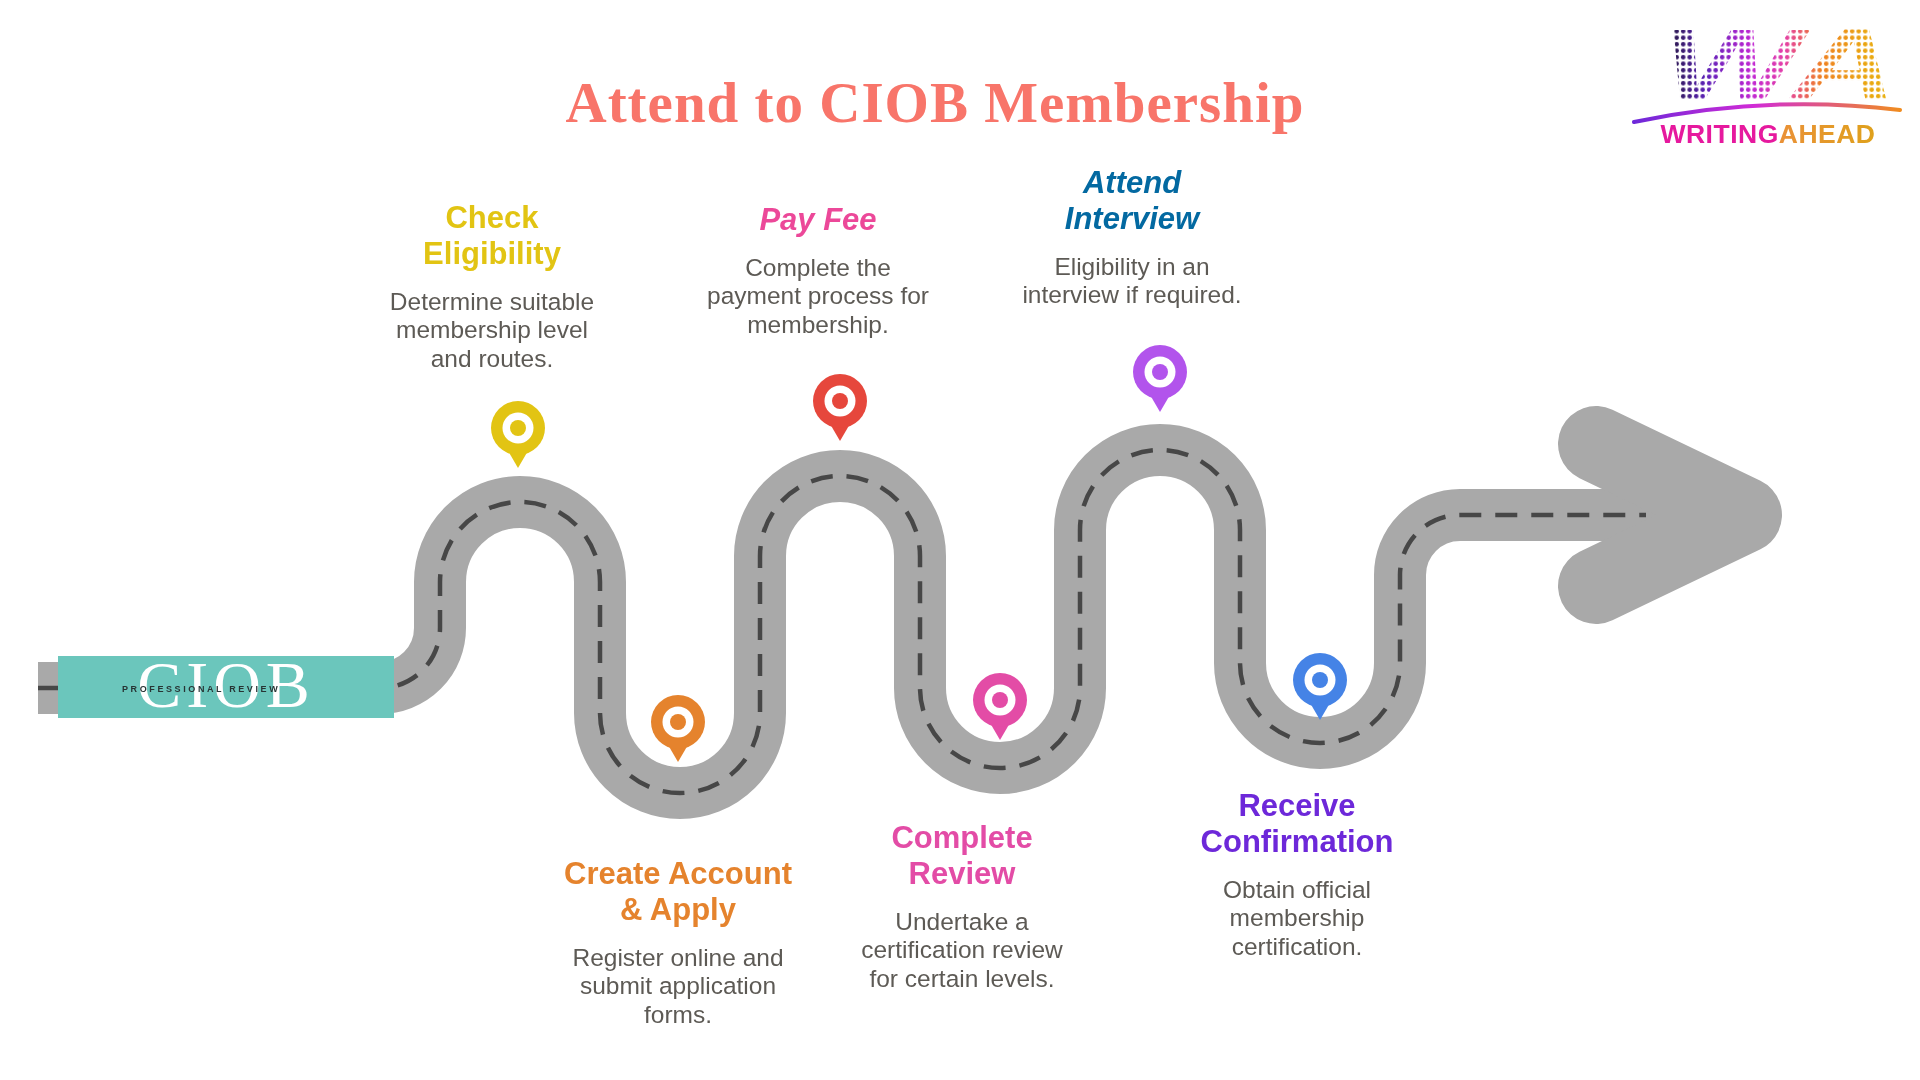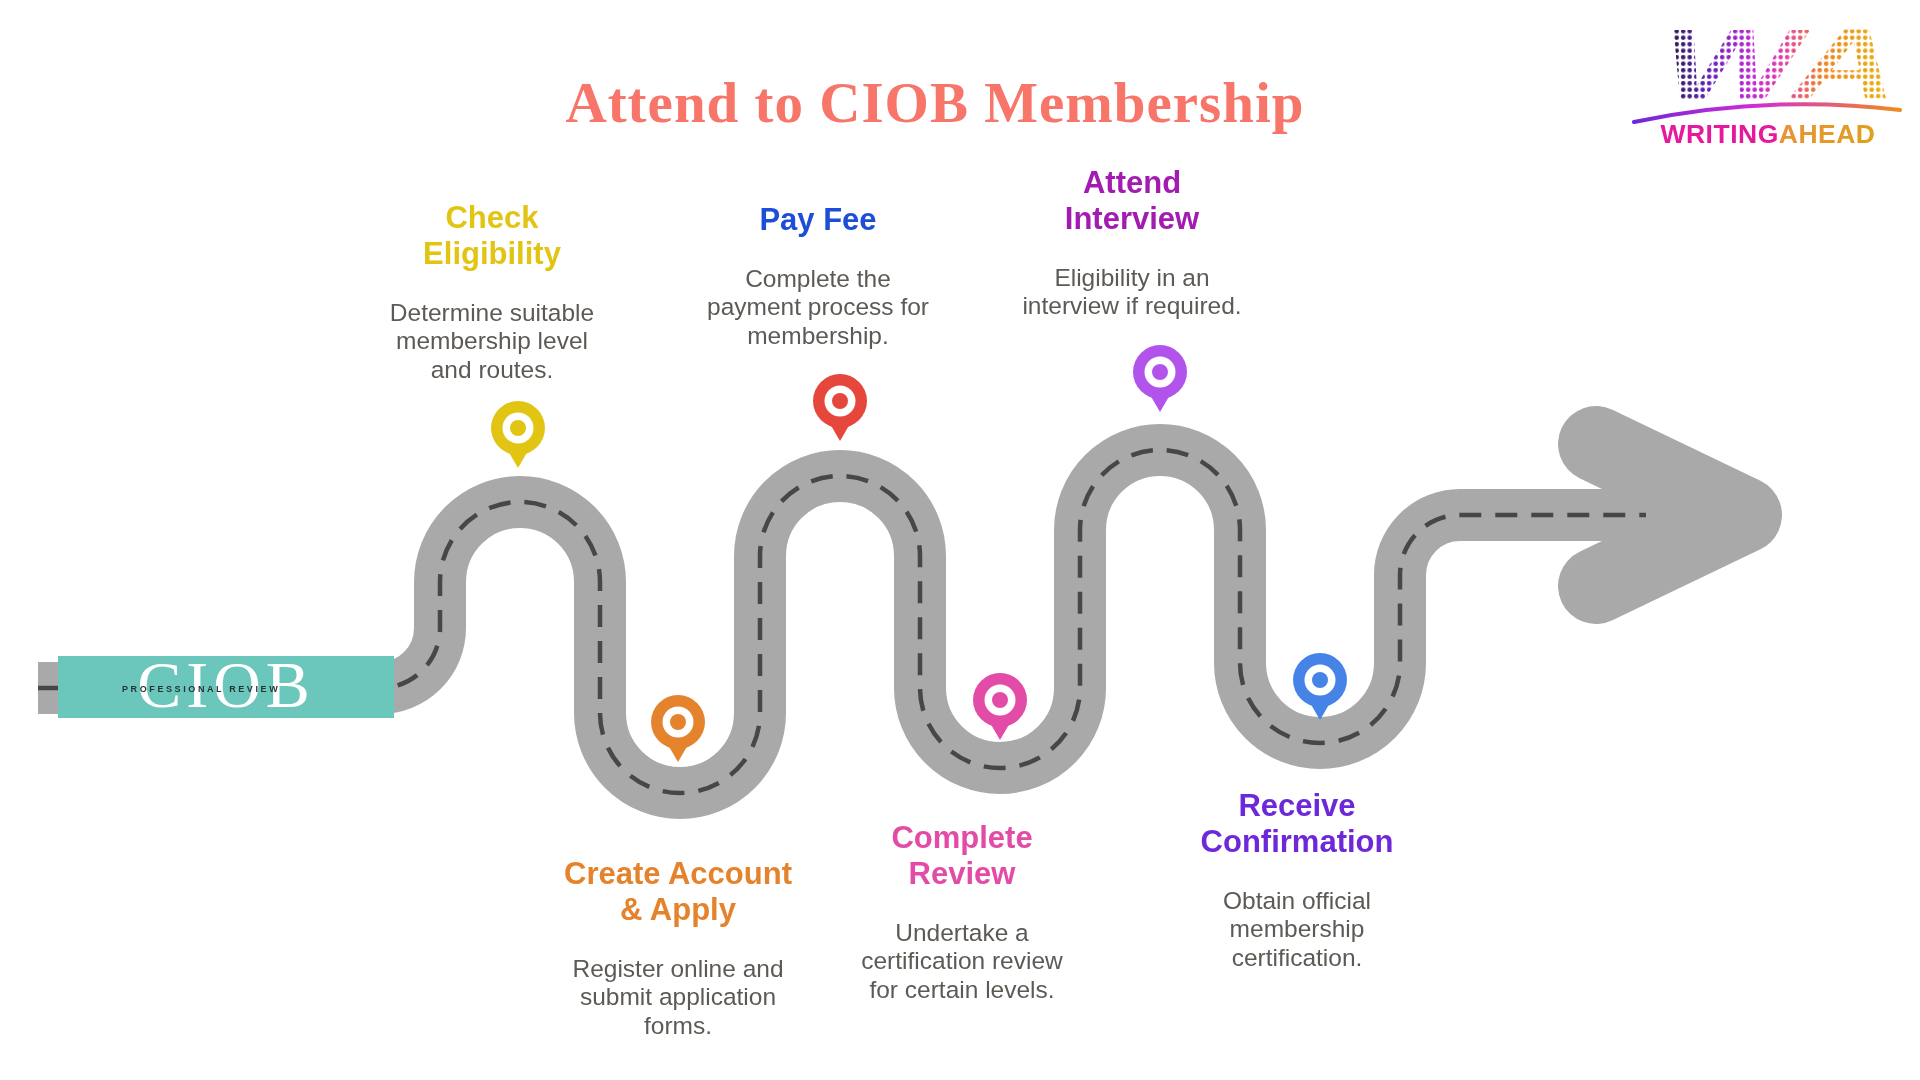--- a/index.html
+++ b/index.html
@@ -5,21 +5,21 @@
   html,body{margin:0;padding:0;background:#ffffff;}
   #canvas{position:relative;width:1920px;height:1080px;background:#ffffff;overflow:hidden;
           font-family:"Liberation Sans", sans-serif;}
   #road-layer{position:absolute;left:0;top:0;z-index:1;}
   .page-title{position:absolute;top:70px;left:935px;transform:translateX(-50%);
               font-family:"Liberation Serif", serif;font-size:57px;font-weight:600;
               letter-spacing:1px;white-space:nowrap;z-index:3;}
   
   .step{position:absolute;transform:translateX(-50%);width:330px;text-align:center;z-index:3;}
   .step h3{margin:0;font-size:31px;line-height:1.16;font-weight:bold;white-space:pre-line;}
-  .step p{margin:27px 0 0 0;font-size:24.5px;line-height:1.16;font-weight:500;
+  .step p{margin:16px 0 0 0;font-size:24.5px;line-height:1.16;font-weight:500;
           color:#5d5a55;white-space:pre-line;}
   #step1{left:492px;top:200px;}
   #step3{left:818px;top:202px;}
   #step5{left:1132px;top:165px;}
   #step2{left:678px;top:856px;}
   #step4{left:962px;top:820px;}
   #step6{left:1297px;top:788px;}
   
   .ciob-box{position:absolute;left:58px;top:656px;width:336px;height:62px;z-index:2;}
   .ciob-word{position:absolute;left:0;top:-4px;width:100%;text-align:center;
@@ -149,34 +149,34 @@
 forms.</p>
   </div>
   <div class="step" id="step1">
     <h3 style="color: rgb(226, 196, 19);">Check
 Eligibility</h3>
     <p>Determine suitable
 membership level
 and routes.</p>
   </div>
   <div class="step" id="step3">
-    <h3 style="color: #1d4ed8;">Pay Fee</h3>
+    <h3 style="color: #ec4899; font-style: italic;">Pay Fee</h3>
     <p>Complete the
 payment process for
 membership.</p>
   </div>
   <div class="step" id="step4">
     <h3 style="color: rgb(227, 76, 166);">Complete
 Review</h3>
     <p>Undertake a
 certification review
 for certain levels.</p>
   </div>
   <div class="step" id="step5">
-    <h3 style="color: #a21caf;">Attend
+    <h3 style="color: #0369a1; font-style: italic;">Attend
 Interview</h3>
     <p>Eligibility in an
 interview if required.</p>
   </div>
   <div class="step" id="step6">
     <h3 style="color: #6d28d9;">Receive
 Confirmation</h3>
     <p>Obtain official
 membership
 certification.</p>

